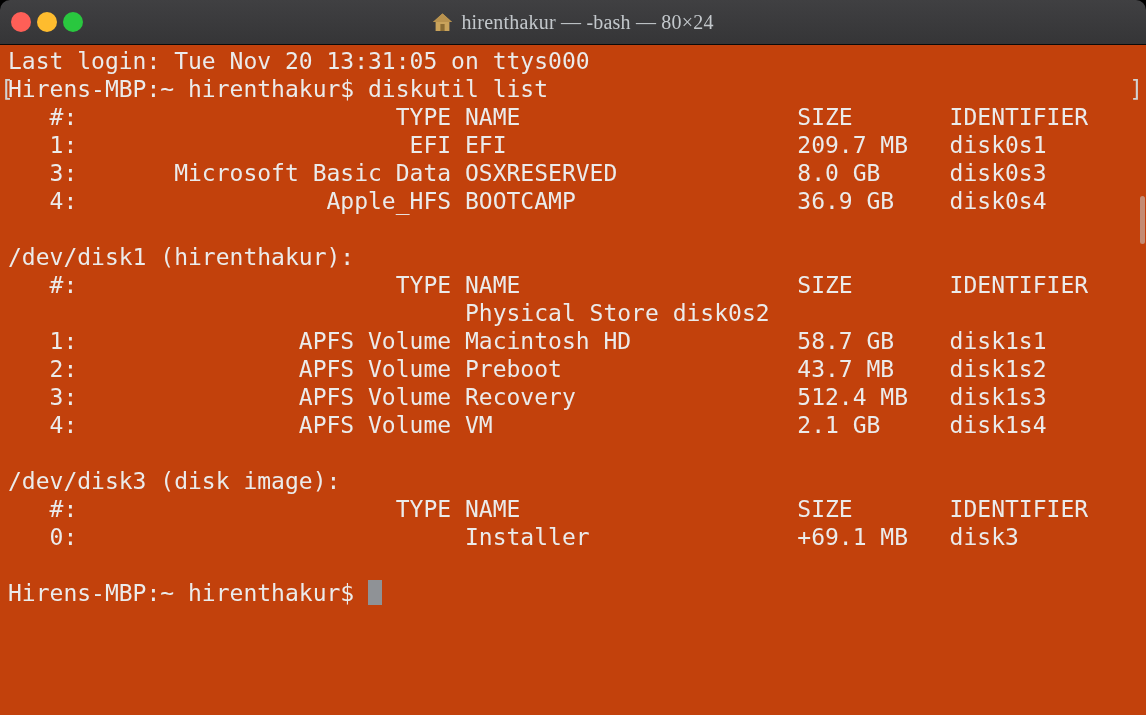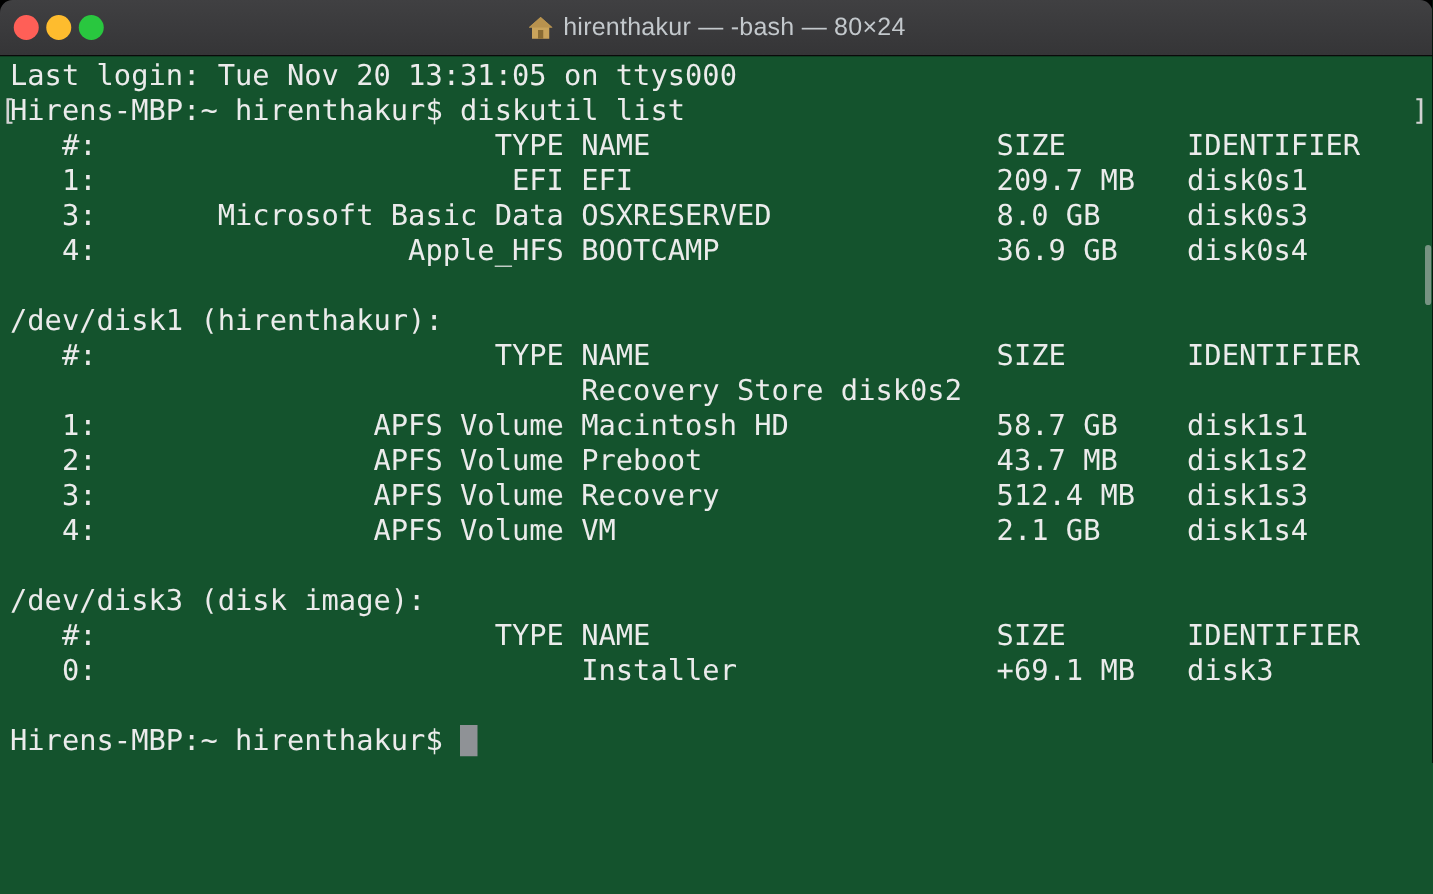--- a/index.html
+++ b/index.html
@@ -14,27 +14,27 @@
     display:flex;align-items:center;justify-content:center;
     position:relative;
   }
   .lights{position:absolute;left:11px;top:12px;display:flex;gap:6px;}
   .light{width:20px;height:20px;border-radius:50%;}
   .light-red{background:#ff5f57;}
   .light-yellow{background:#febc2e;}
   .light-green{background:#29c73f;}
   .title-wrap{
     display:flex;align-items:center;gap:8px;
-    color:#c3c8cc;font-family:Liberation Sans, sans-serif;
+    color:#c3c8cc;font-family:Liberation Serif, serif;
     font-size:20px;font-weight:500;letter-spacing:.2px;
   }
   .home-icon{display:flex;align-items:center;}
   .term{
     position:absolute;top:45px;left:0;right:0;bottom:0;
-    padding:2px 0 0 8px;background:#14532d;
+    padding:2px 0 0 8px;background:#c2410c;
   }
   .tline{
     white-space:pre;height:28px;line-height:28px;
     font-size:23px;color:#ebebeb;
     font-family:"DejaVu Sans Mono",monospace;
   }
   .cursor{
     display:inline-block;width:14px;height:25px;
     background:#8f9296;vertical-align:text-bottom;margin-bottom:1px;
   }
@@ -75,21 +75,21 @@
   <div class="term">
     <div class="tline">Last login: Tue Nov 20 13:31:05 on ttys000</div>
     <div class="tline">Hirens-MBP:~ hirenthakur$ diskutil list</div>
     <div class="tline">   #:                       TYPE NAME                    SIZE       IDENTIFIER</div>
     <div class="tline">   1:                        EFI EFI                     209.7 MB   disk0s1</div>
     <div class="tline">   3:       Microsoft Basic Data OSXRESERVED             8.0 GB     disk0s3</div>
     <div class="tline">   4:                  Apple_HFS BOOTCAMP                36.9 GB    disk0s4</div>
     <div class="tline"></div>
     <div class="tline">/dev/disk1 (hirenthakur):</div>
     <div class="tline">   #:                       TYPE NAME                    SIZE       IDENTIFIER</div>
-    <div class="tline">                                 Recovery Store disk0s2</div>
+    <div class="tline">                                 Physical Store disk0s2</div>
     <div class="tline">   1:                APFS Volume Macintosh HD            58.7 GB    disk1s1</div>
     <div class="tline">   2:                APFS Volume Preboot                 43.7 MB    disk1s2</div>
     <div class="tline">   3:                APFS Volume Recovery                512.4 MB   disk1s3</div>
     <div class="tline">   4:                APFS Volume VM                      2.1 GB     disk1s4</div>
     <div class="tline"></div>
     <div class="tline">/dev/disk3 (disk image):</div>
     <div class="tline">   #:                       TYPE NAME                    SIZE       IDENTIFIER</div>
     <div class="tline">   0:                            Installer               +69.1 MB   disk3</div>
     <div class="tline"></div>
     <div class="tline"><span>Hirens-MBP:~ hirenthakur$ </span><span class="cursor"></span></div>

